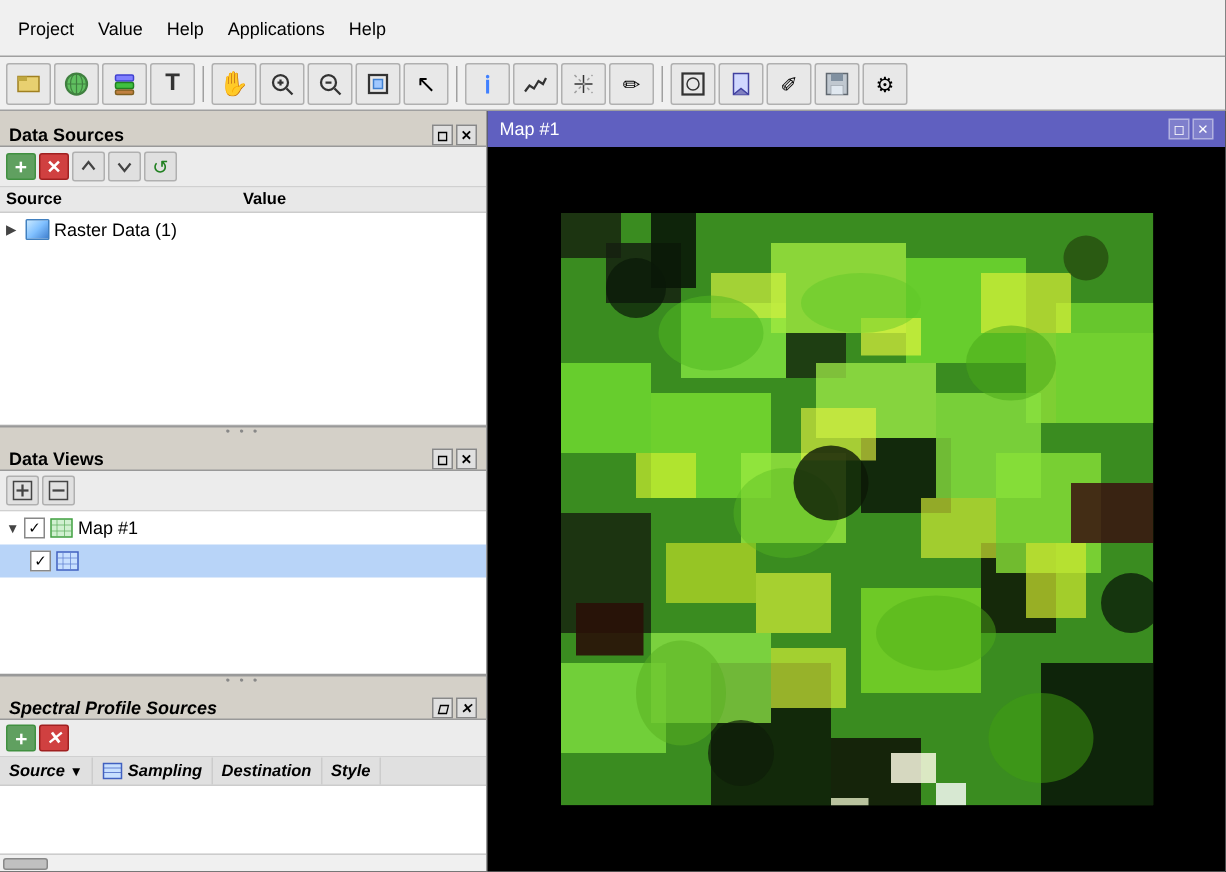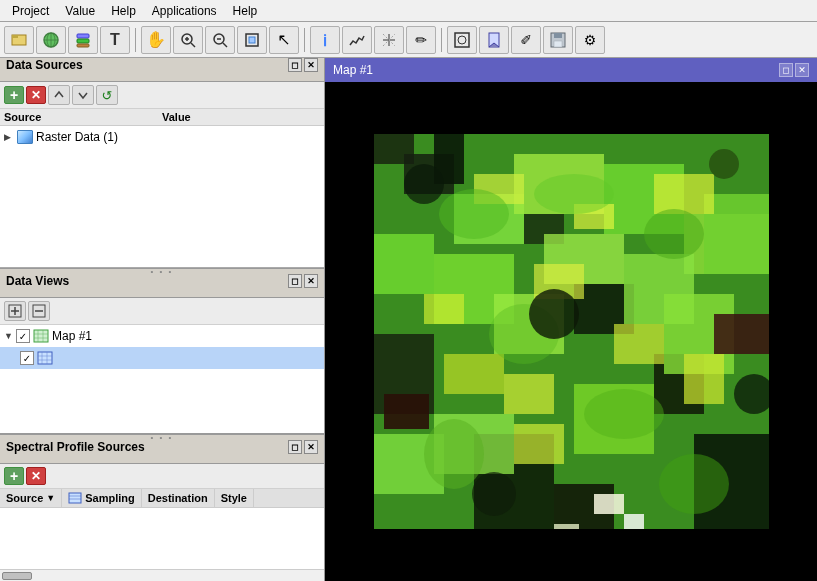--- a/index.html
+++ b/index.html
@@ -12,21 +12,21 @@
       overflow: hidden;
       display: flex;
       flex-direction: column;
     }
 
     
     #menu-bar {
       background: #f0f0f0;
       display: flex;
       align-items: center;
-      height: 22px;
+      height: 38px;
       border-bottom: 1px solid #a0a0a0;
       padding: 0 4px;
     }
     .menu-item {
       padding: 2px 8px;
       cursor: pointer;
       font-size: 12px;
     }
 
     
@@ -78,21 +78,21 @@
     .panel-section {
       display: flex;
       flex-direction: column;
       border-bottom: 1px solid #aaa;
     }
 
     .panel-header {
       background: #d4d0c8;
       height: 24px;
       display: flex;
-      align-items: flex-start;
+      align-items: flex-end;
       justify-content: space-between;
       padding: 0 6px;
       font-weight: bold;
       font-size: 12px;
       border-bottom: 1px solid #999;
       cursor: default;
     }
     .panel-header-left {
       display: flex;
       align-items: center;
@@ -191,20 +191,21 @@
       height: 160px;
       border-bottom: 1px solid #999;
     }
 
     
     #spectral-section {
       flex: 1;
       display: flex;
       flex-direction: column;
       overflow: hidden;
+      font-style: italic;
     }
 
     .spectral-table-header {
       display: flex;
       background: #e0e0e0;
       border-bottom: 1px solid #ccc;
       font-size: 11px;
       font-weight: bold;
     }
     .spectral-col {

